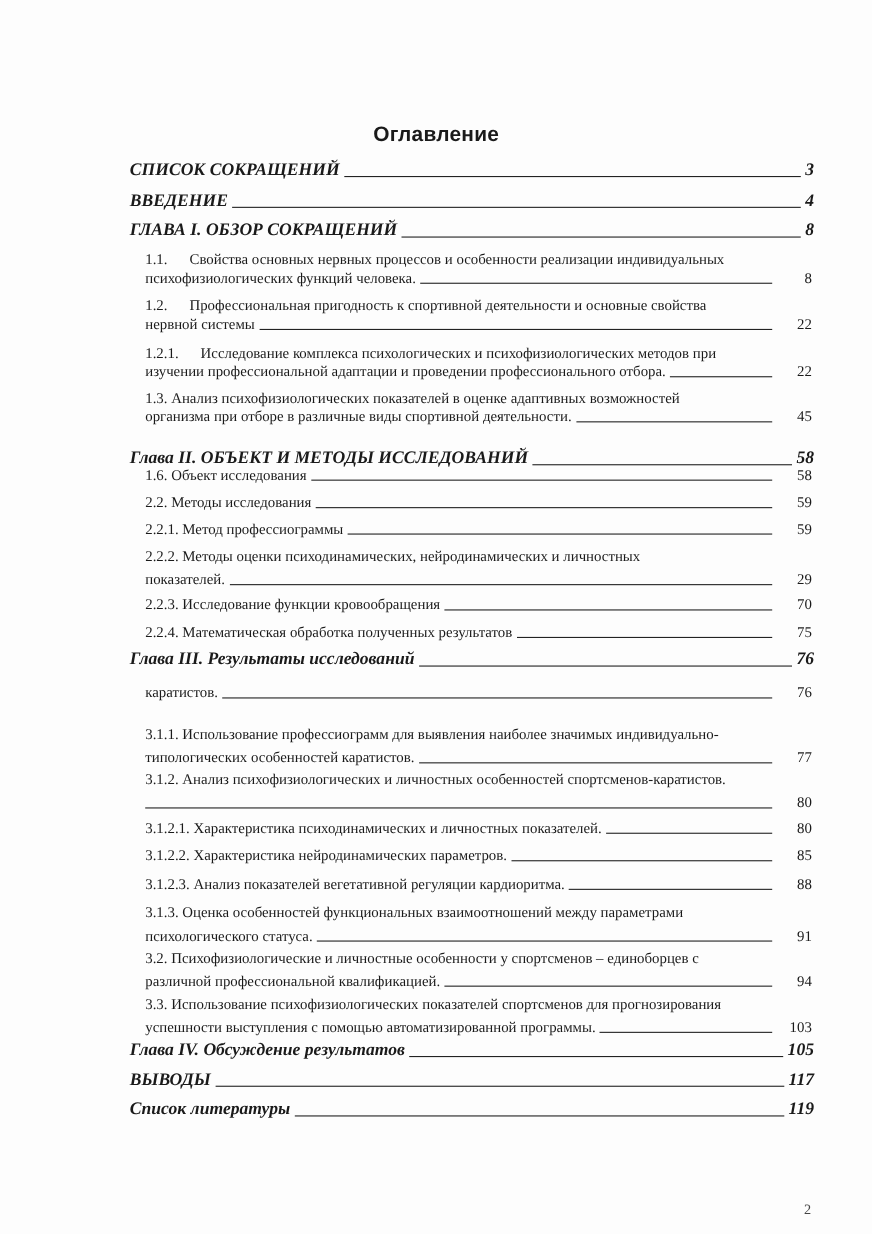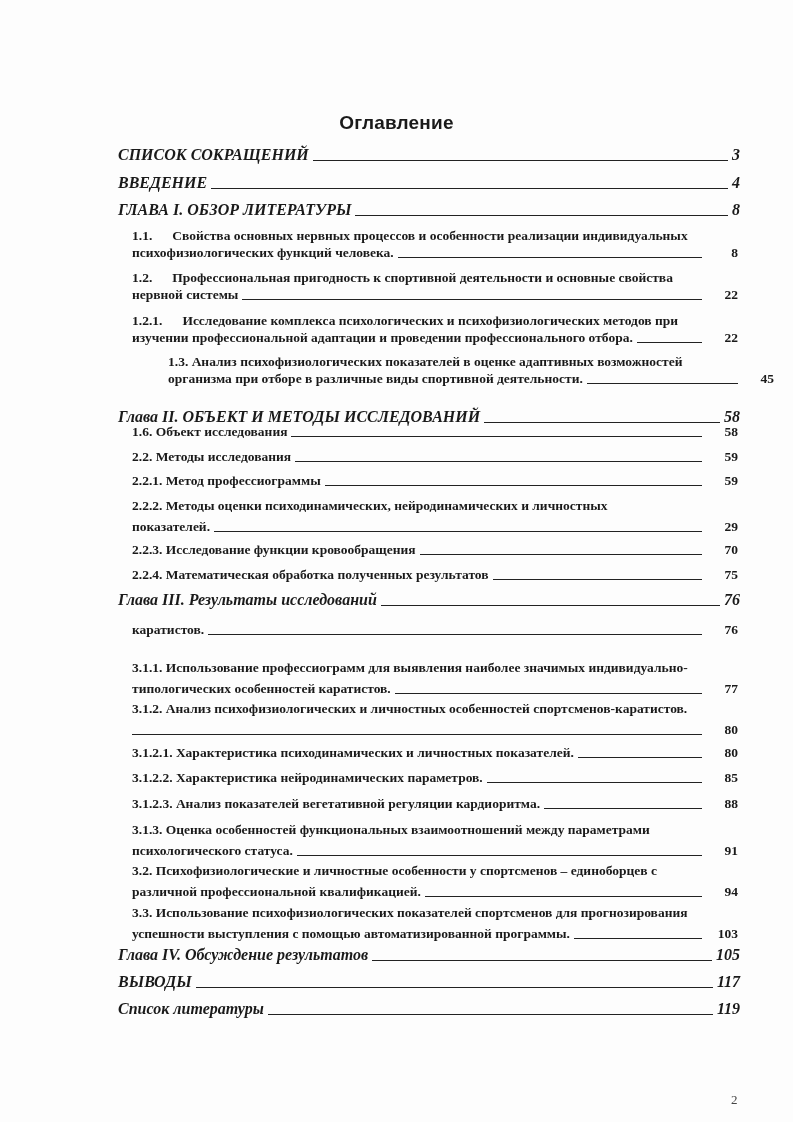--- a/index.html
+++ b/index.html
@@ -50,21 +50,21 @@
       width: 622px;
       font-style: italic;
       font-weight: bold;
       font-size: 16px;
       line-height: 18px;
     }
     
     .entry.section {
       left: 132px;
       width: 606px;
-      font-weight: bold;
+      font-weight: normal;
       font-size: 13.5px;
       line-height: 17px;
     }
     .line {
       display: flex;
       align-items: flex-end;
       width: 100%;
       white-space: nowrap;
       justify-content: center;
     }
@@ -126,21 +126,21 @@
     <a class="entry chapter" style="top:174px;">
       <div class="line">
         <span class="txt">ВВЕДЕНИЕ</span>
         <span class="leader"></span>
         <span class="pg">4</span>
       </div>
     </a>
 
     <a class="entry chapter" style="top:201px;">
       <div class="line">
-        <span class="txt">ГЛАВА I.  ОБЗОР ЛИТЕРАТУРЫ</span>
+        <span class="txt">ГЛАВА I.  ОБЗОР СОКРАЩЕНИЙ</span>
         <span class="leader"></span>
         <span class="pg">8</span>
       </div>
     </a>
 
     <a class="entry section" style="top:227px;">
       <span class="first">
         <span>1.1.</span><span class="num-gap"></span><span>Свойства основных нервных процессов и особенности реализации индивидуальных</span>
       </span>
       <div class="line">
@@ -165,21 +165,21 @@
       <span class="first">
         <span>1.2.1.</span><span class="num-gap"></span><span>Исследование комплекса психологических и психофизиологических методов при</span>
       </span>
       <div class="line">
         <span class="txt">изучении профессиональной адаптации и проведении профессионального отбора.</span>
         <span class="leader"></span>
         <span class="pg">22</span>
       </div>
     </a>
 
-    <a class="entry section" style="top:353px;margin-left:36px;">
+    <a class="entry section" style="top:353px;">
       <span class="first">1.3. Анализ психофизиологических показателей в оценке адаптивных возможностей</span>
       <div class="line">
         <span class="txt">организма при отборе в различные виды спортивной деятельности.</span>
         <span class="leader"></span>
         <span class="pg">45</span>
       </div>
     </a>
 
     <a class="entry chapter" style="top:408px;">
       <div class="line">

